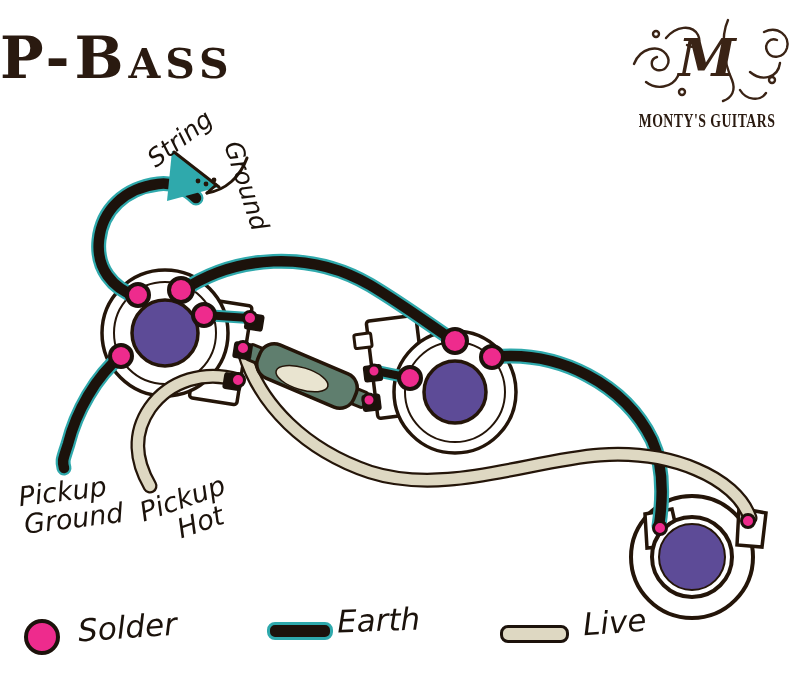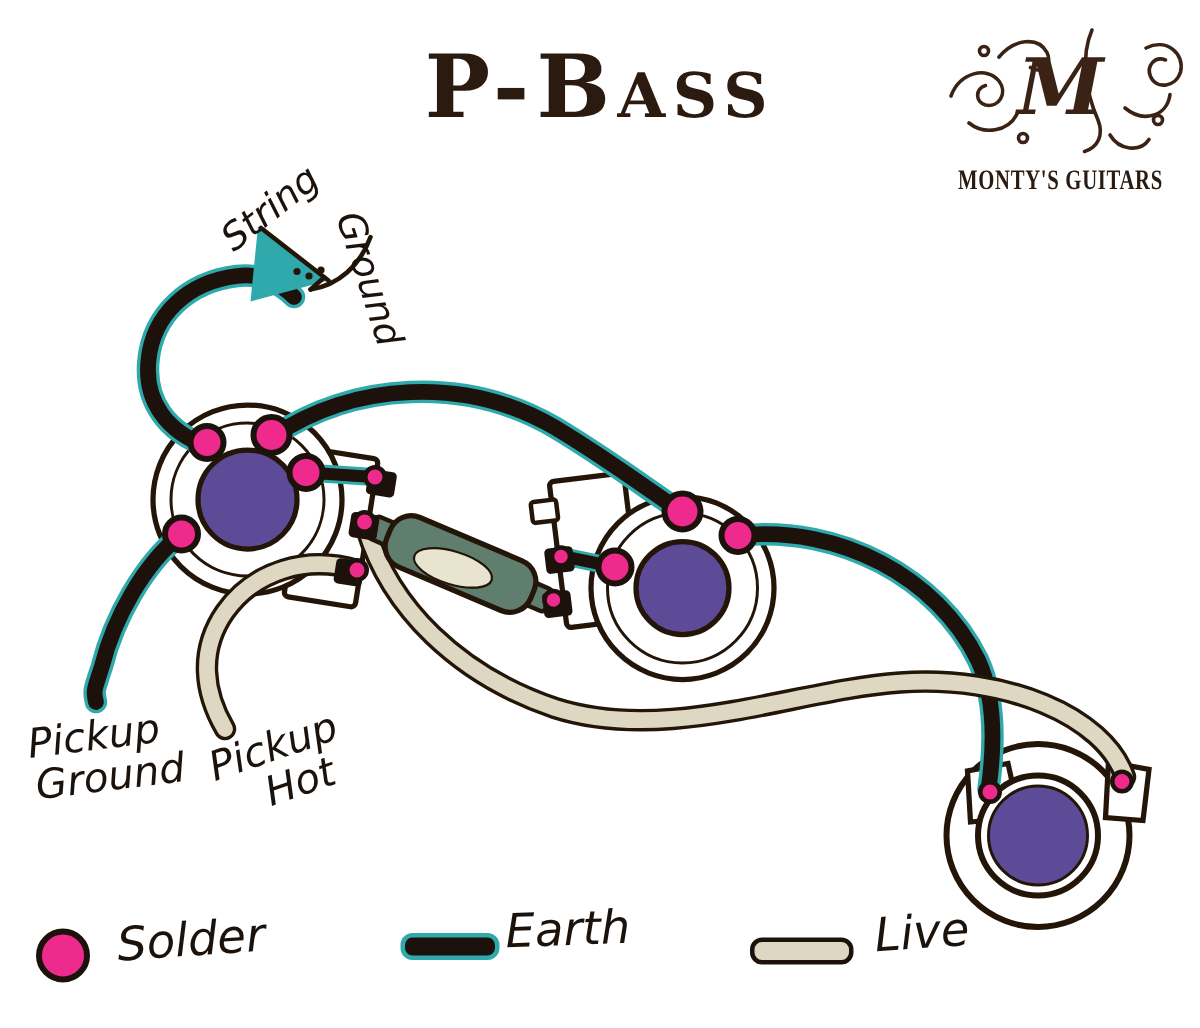--- a/index.html
+++ b/index.html
@@ -3,21 +3,21 @@
 <meta charset="utf-8">
 <style>
   html,body{margin:0;padding:0;}
   body{
     width:800px;height:685px;position:relative;background:#ffffff;
     font-family:"Liberation Sans", sans-serif;overflow:hidden;
   }
   .abs{position:absolute;}
   
   .title{
-    left:0;right:0;top:24px;text-align:center;
+    left:0;right:0;top:24px;
     font-family:"DejaVu Serif","Liberation Serif",serif;
     font-weight:bold;font-size:58px;letter-spacing:5px;
     font-variant:small-caps;color:#2a1a10;
   }
   
   .logo{right:8px;top:10px;width:170px;height:120px;text-align:center;color:#3a2315;}
   .logo-caption{
     position:absolute;left:0;right:0;bottom:0;
     font-family:"Liberation Serif",serif;font-weight:bold;font-size:15px;
     letter-spacing:.5px;transform:scale(.92,1.25);color:#2a1a10;white-space:nowrap;

